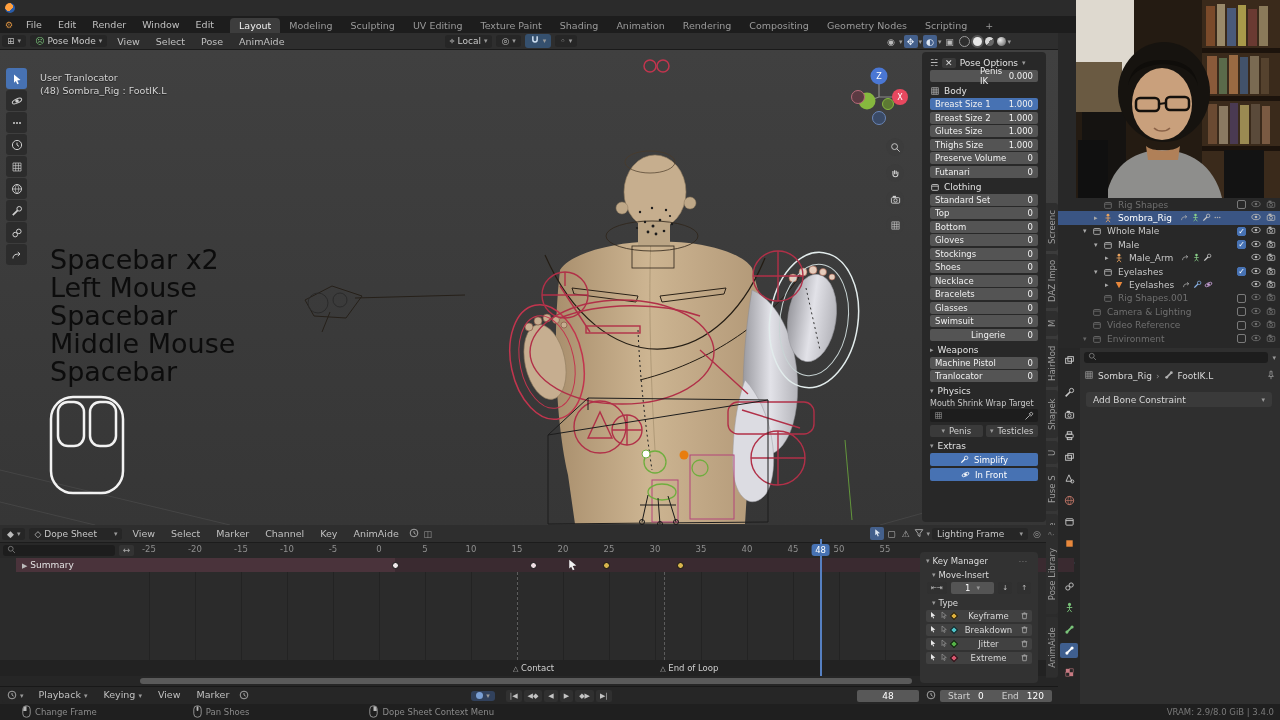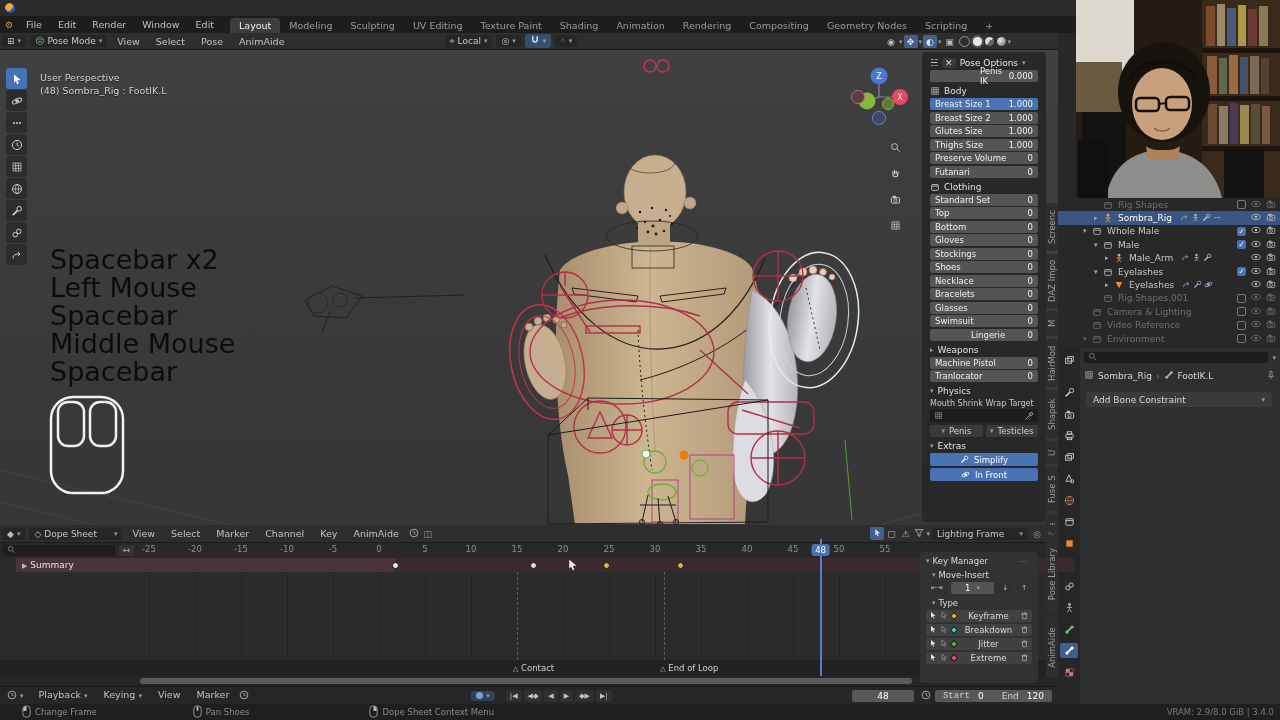--- a/index.html
+++ b/index.html
@@ -353,21 +353,21 @@
           <circle cx="7.8" cy="4.4" r="2.3" fill="none" stroke="#cfcfcf"></circle>
         </svg>
       </div>
       <div class="tool">
         <svg width="12" height="12" viewBox="0 0 12 12" xmlns="http://www.w3.org/2000/svg">
           <path d="M2 9.5 C2 5.5 5 5 9 5 M9 5 L6.8 3 M9 5 L6.8 7" fill="none" stroke="#cfcfcf"></path>
         </svg>
       </div>
     </div>
   <div id="vp-info" class="abs nw">
-    <div>User Perspective</div>
+    <div>User Tranlocator</div>
     <div>(48) Sombra_Rig : FootIK.L</div>
   </div>
 
   <div id="overlay-keys" class="abs nw">
       <div>Spacebar x2</div>
       <div>Left Mouse</div>
       <div>Spacebar</div>
       <div>Middle Mouse</div>
       <div>Spacebar</div>
     </div>
@@ -1242,21 +1242,21 @@
       </span>
     <span style="flex:1;"></span>
     <span style="width:62px;height:12px;background:#585858;border-radius:2px;text-align:center;line-height:12px;color:#fff;">48</span>
     <span class="hdr-ic" style="margin-left:5px;">
         <span id="clock4"><svg width="10" height="10" viewBox="0 0 12 12" xmlns="http://www.w3.org/2000/svg">
             <circle cx="6" cy="6" r="4.6" fill="none" stroke="#bbb"></circle>
             <path d="M6 3.6 V6 L8 7.4" stroke="#bbb" fill="none"></path>
           </svg></span>
       </span>
     <span style="display:flex;height:12px;background:#585858;border-radius:2px;margin:0 6px 0 2px;align-items:center;padding:0 8px;gap:8px;color:#fff;">
-      <span style="color:#cfcfcf;font-family:Liberation Mono, monospace;">Start</span>
+      <span style="color:#cfcfcf;">Start</span>
         <span>0</span>
       <span style="color:#cfcfcf;margin-left:10px;">End</span>
         <span>120</span>
     </span>
   </div>
 
   <div id="statusbar" class="abs">
     <span id="sb-hints" style="display:flex;gap:0;">
         <div class="hint" style="margin-left: 22px;">
           <span><svg width="9" height="13" viewBox="0 0 9 13">

